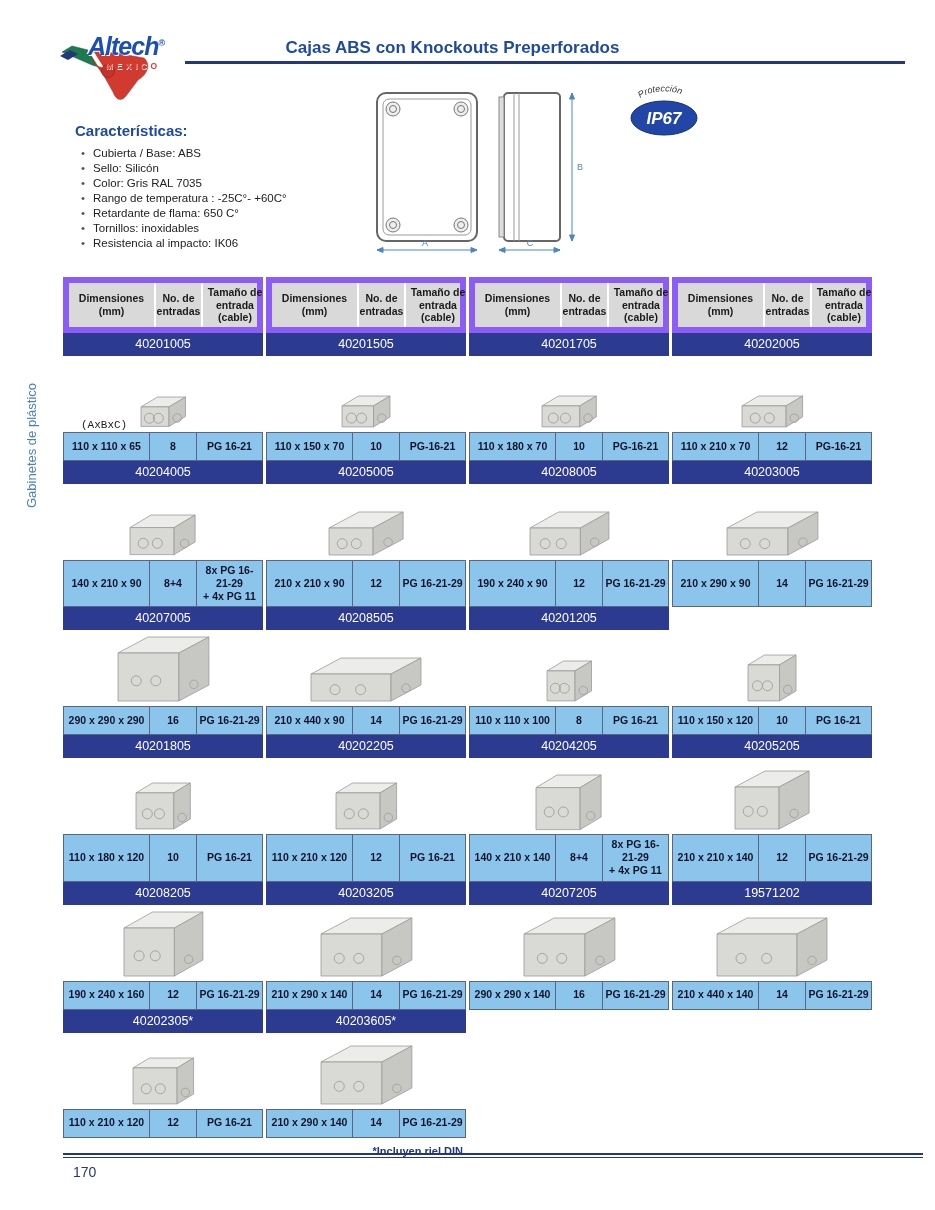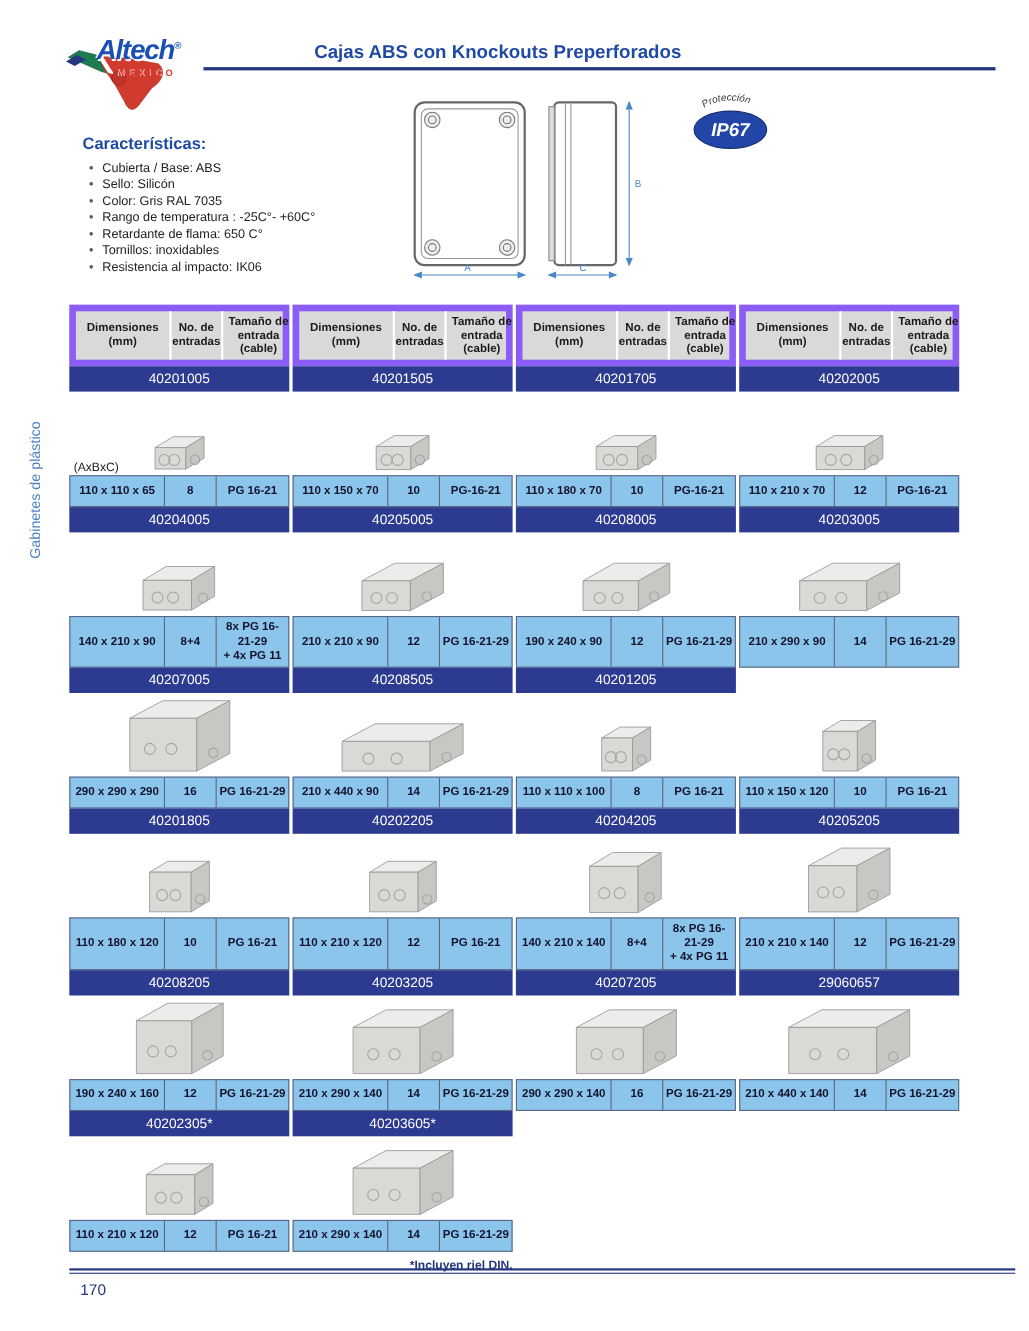--- a/index.html
+++ b/index.html
@@ -29,21 +29,21 @@
   
   .content { position:absolute; left:63px; top:277px; width:809px; }
   .trow { display:flex; gap:3px; }
   .hgroup { display:grid; grid-template-columns:85px 47px 66px; width:200px; border:6px solid #8b5cf6; background:#d9d9d9; }
   .hcell { padding:3px 1px; font-size:10.5px; font-weight:bold; color:#1a1a1a; text-align:center; white-space:pre-line; display:flex; align-items:center; justify-content:center; line-height:1.2; }
   .hcell + .hcell { border-left:2px solid #fff; }
   .band-row { margin-top:0; }
   .band-cell { width:200px; height:23px; background:#2c3b90; color:#fff; font-size:12.5px; font-weight:normal; text-align:center; line-height:23px; flex:none; }
   .img-row { position:relative; height:76px; align-items:flex-end; }
   .img-cell { width:200px; flex:none; display:flex; align-items:flex-end; justify-content:center; padding-bottom:2px; }
-  .axbxc { position:absolute; left:4px; bottom:1px; font-size:11px; color:#222; }
+  .axbxc { position:absolute; left:18px; bottom:1px; font-size:11px; color:#222;font-family:Liberation Mono, monospace; }
   .dgroup { display:grid; grid-template-columns:85px 47px 66px; width:200px; border:1px solid #5a6584; background:#8cc5ec; }
   .dcell { padding:3px 2px; font-size:10.5px; font-weight:bold; color:#13132b; text-align:center; white-space:pre-line; display:flex; align-items:center; justify-content:center; line-height:1.25; }
   .dcell + .dcell { border-left:1px solid #5a6584; }
   .data-row { min-height:29px; }
   .data-row .dgroup { min-height:29px; }
 
   .footnote { width:403px; text-align:right; font-size:11px; font-weight:bold; color:#24367e; padding:7px 0 0 0; }
 
   
   .footer { position:absolute; left:63px; right:12px; bottom:28px; }
@@ -463,21 +463,21 @@
           <div class="dgroup">
             <div class="dcell">210 x 210 x 140</div>
             <div class="dcell">12</div>
             <div class="dcell">PG 16-21-29</div>
           </div>
         </div>
         <div class="trow band-row">
           <div class="band-cell">40208205</div>
           <div class="band-cell">40203205</div>
           <div class="band-cell">40207205</div>
-          <div class="band-cell">29060657</div>
+          <div class="band-cell">19571202</div>
         </div>
         <div class="trow img-row">
           <div class="img-cell">
             <svg width="82.9" height="69" class="box-svg">
               <polygon points="2,18 30.5,2 80.9,2 52.4,18" fill="#ececea" stroke="#9a9a97" stroke-width="0.8"></polygon>
               <polygon points="2,18 52.4,18 52.4,66 2,66" fill="#d9d9d6" stroke="#9a9a97" stroke-width="0.8"></polygon>
               <polygon points="52.4,18 80.9,2 80.9,50 52.4,66" fill="#c7c7c4" stroke="#9a9a97" stroke-width="0.8"></polygon>
               <circle cx="17.119999999999997" cy="45.839999999999996" r="5" fill="none" stroke="#a5a5a2" stroke-width="1"></circle>
               <circle cx="33.248" cy="45.839999999999996" r="5" fill="none" stroke="#a5a5a2" stroke-width="1"></circle>
               <circle cx="66.65" cy="49.36" r="4.25" fill="none" stroke="#a5a5a2" stroke-width="1"></circle>

